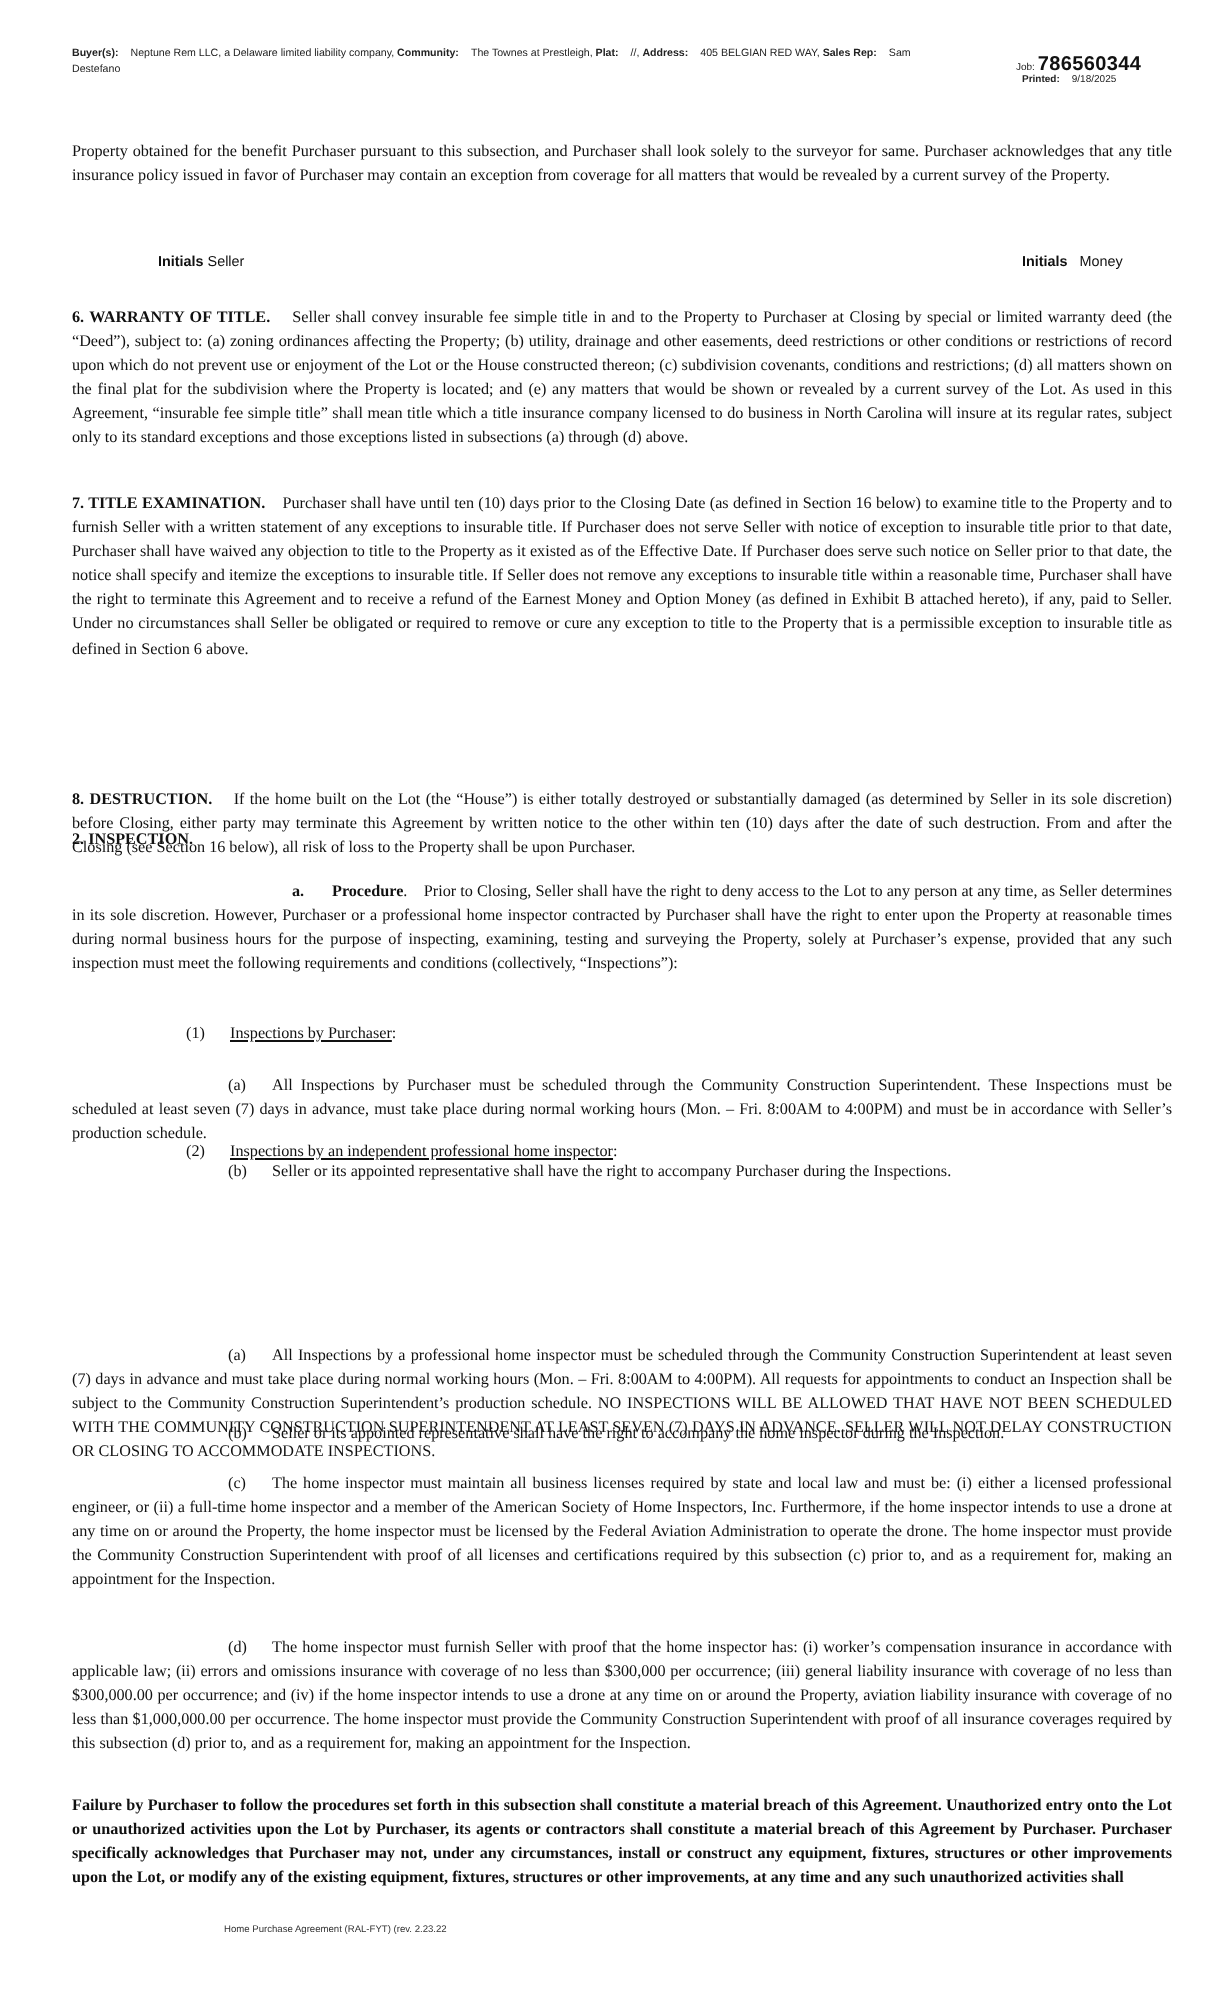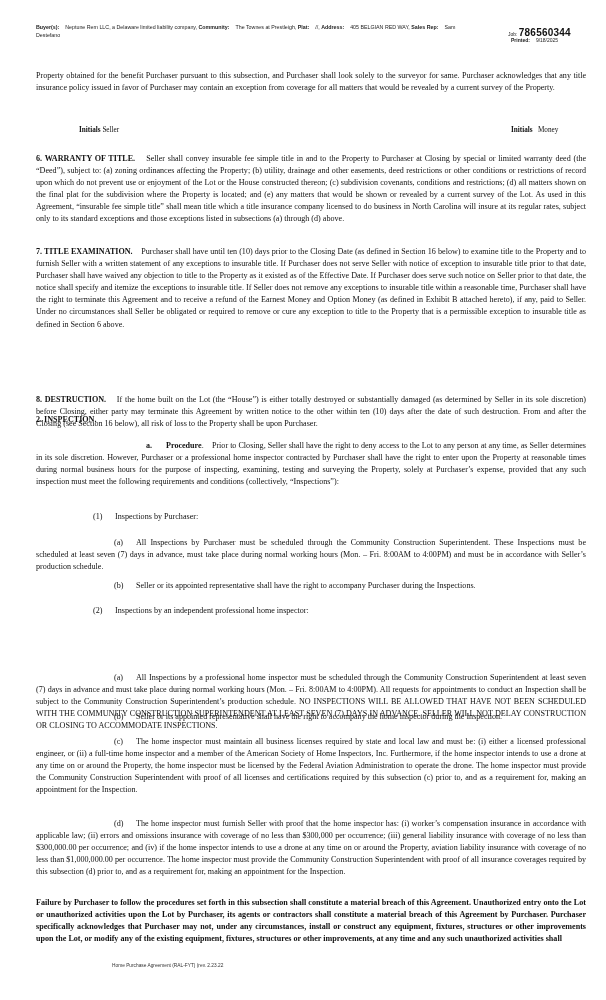--- a/index.html
+++ b/index.html
@@ -11,26 +11,26 @@
   .hdr .gap { display: inline-block; width: 6px; }
   .job { position: absolute; left: 508px; top: 27px; font-family: "Liberation Sans", sans-serif; font-size: 5px; color: #222; }
   .job .num { font-size: 10px; font-weight: bold; letter-spacing: 0.2px; color: #111; }
   .printed { position: absolute; left: 511px; top: 37px; font-family: "Liberation Sans", sans-serif; font-size: 5px; color: #222; }
   .printed b { font-weight: bold; margin-right: 6px; }
 
   .body-text { position: absolute; left: 36px; width: 550px; font-family: "Liberation Serif", serif; font-size: 8.1px; line-height: 12.1px; text-align: justify; color: #111; }
   .body-text p { margin: 0; }
   .bold-para { font-weight: bold; }
 
-  .initials { position: absolute; top: 126px; font-family: Liberation Serif, serif; font-size: 7.2px; color: #111; padding-left: 35px; }
+  .initials { position: absolute; top: 126px; font-family: Liberation Sans, sans-serif; font-size: 7.2px; color: #111; padding-left: 35px; }
   .initials b { font-weight: bold; }
 
   .sec-title { font-weight: bold; }
   .indent-a { padding-left: 55px; }
-  .u { }
+  .u { text-decoration: underline; }
   .lbl { display: inline-block; width: 22px; }
   .lbl-a { display: inline-block; width: 20px; font-weight: bold; }
 
   .footer-page { position: absolute; left: 40px; top: 966px; font-family: "Liberation Serif", serif; font-size: 7.6px; color: #222; margin-top: 36px; }
   .footer-page b { font-weight: bold; font-size: 8.4px; }
   .footer-form { position: absolute; left: 112px; top: 963px; width: 120px; font-family: "Liberation Sans", sans-serif; font-size: 4.8px; line-height: 6.5px; color: #333; }
 </style>
 </head>
 <body>
 
@@ -89,21 +89,21 @@
   </div>
 
   <div class="body-text" style="top:537px;">
     <p><span style="padding-left:78px;"></span><span class="lbl">(a)</span><span>All Inspections by Purchaser must be scheduled through the Community Construction Superintendent. These Inspections must be scheduled at least seven (7) days in advance, must take place during normal working hours (Mon. – Fri. 8:00AM to 4:00PM) and must be in accordance with Seller’s production schedule.</span></p>
   </div>
 
   <div class="body-text" style="top:580px;">
     <p><span style="padding-left:78px;"></span><span class="lbl">(b)</span><span>Seller or its appointed representative shall have the right to accompany Purchaser during the Inspections.</span></p>
   </div>
 
-  <div class="body-text" style="top:605px;">
+  <div class="body-text" style="top:570px;">
     <p><span style="padding-left:57px;"></span><span class="lbl">(2)</span><span class="u">Inspections by an independent professional home inspector</span>:</p>
   </div>
 
   <div class="body-text" style="top:632px;margin-top:40px;">
     <p><span style="padding-left:78px;"></span><span class="lbl">(a)</span><span>All Inspections by a professional home inspector must be scheduled through the Community Construction Superintendent at least seven (7) days in advance and must take place during normal working hours (Mon. – Fri. 8:00AM to 4:00PM). All requests for appointments to conduct an Inspection shall be subject to the Community Construction Superintendent’s production schedule. NO INSPECTIONS WILL BE ALLOWED THAT HAVE NOT BEEN SCHEDULED WITH THE COMMUNITY CONSTRUCTION SUPERINTENDENT AT LEAST SEVEN (7) DAYS IN ADVANCE. SELLER WILL NOT DELAY CONSTRUCTION OR CLOSING TO ACCOMMODATE INSPECTIONS.</span></p>
   </div>
 
   <div class="body-text" style="top:711px;">
     <p><span style="padding-left:78px;"></span><span class="lbl">(b)</span><span>Seller or its appointed representative shall have the right to accompany the home inspector during the Inspection.</span></p>
   </div>

